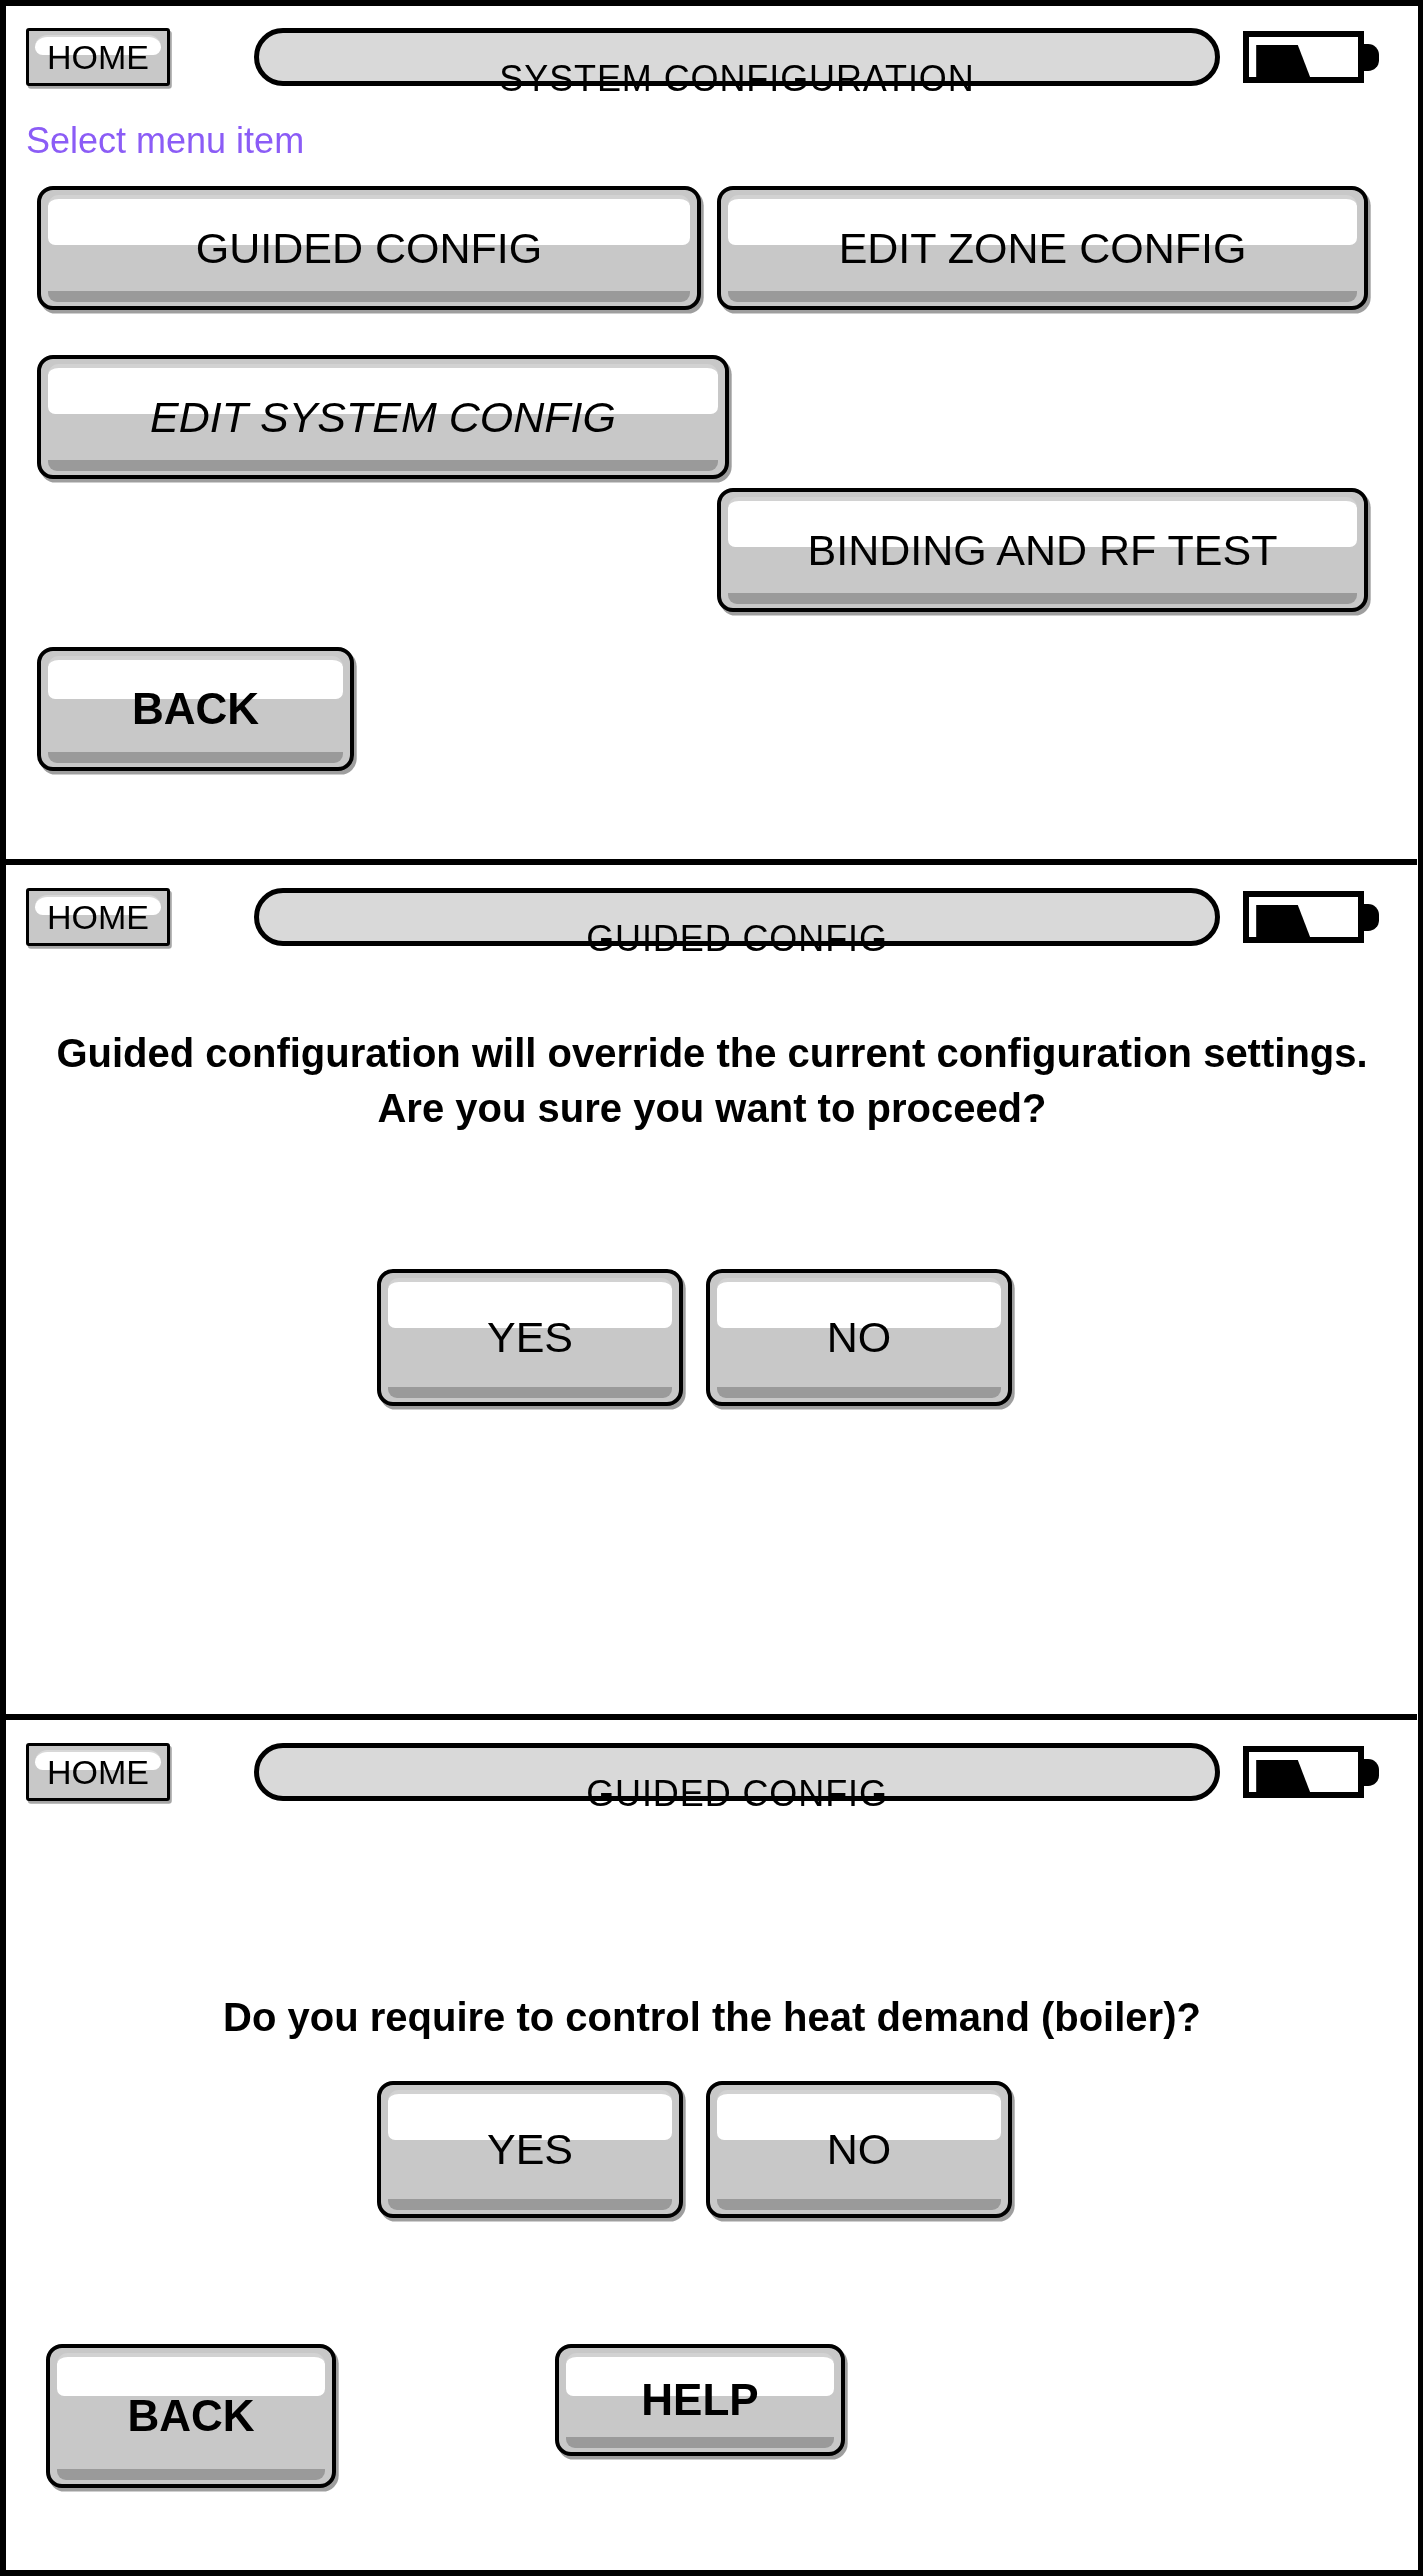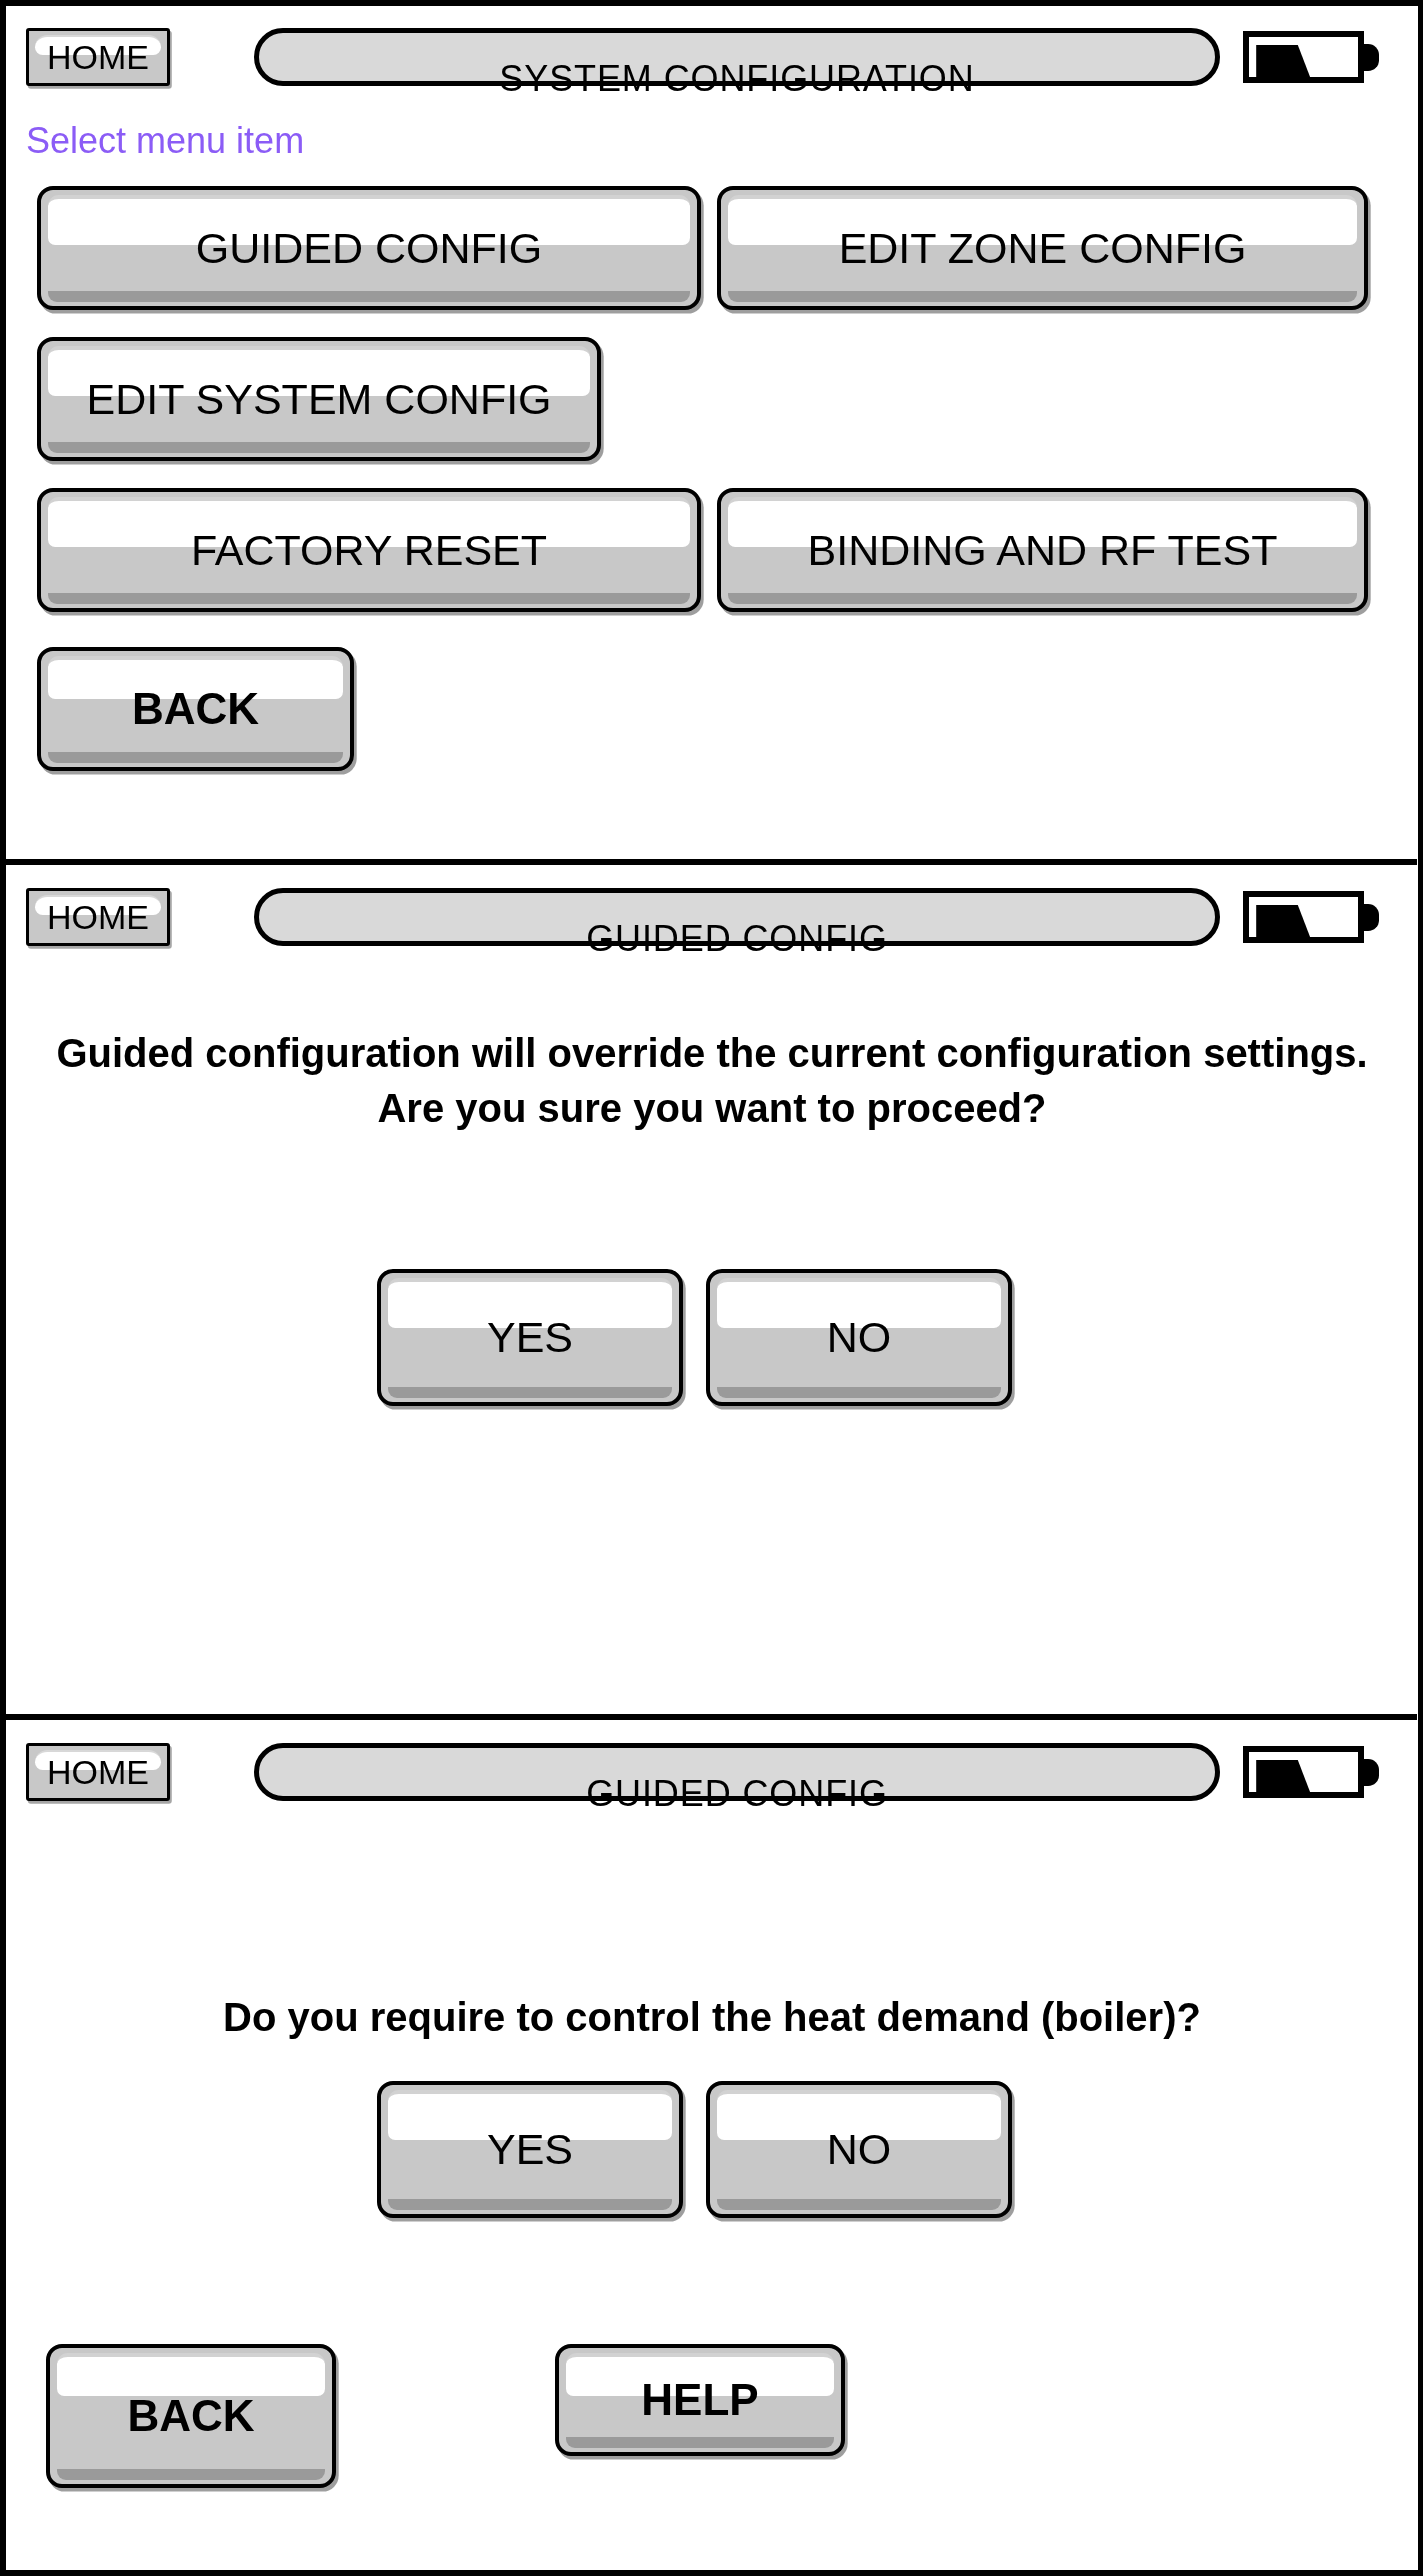--- a/index.html
+++ b/index.html
@@ -203,21 +203,21 @@
     position: absolute;
     left: 20px;
     top: 117px;
     font-size: 36px;
     line-height: 1;
     color: #8b5cf6;
   }
 
   #b-guided       { left: 31px;  top: 180px; width: 664px;  height: 124px; }
   #b-editzone     { left: 711px; top: 180px; width: 651px;  height: 124px; }
-  #b-editsys      { left: 31px;  top: 331px; width: 564px;  height: 124px; }
+  #b-editsys      { left: 31px;  top: 349px; width: 692px;  height: 124px; font-style: italic; }
   #b-sysparams    { left: 711px; top: 331px; width: 651px;  height: 124px; }
   #b-factory      { left: 31px;  top: 482px; width: 664px;  height: 124px; }
   #b-binding      { left: 711px; top: 482px; width: 651px;  height: 124px; }
   #b-back-1       { left: 31px;  top: 641px; width: 317px;  height: 124px; }
 
   
   .message {
     position: absolute;
     left: 31px;
     width: 1350px;
@@ -277,25 +277,20 @@
       <div class="lbl">EDIT ZONE CONFIG</div>
     </div>
 
     <div class="btn" id="b-editsys">
       <div class="hl"></div>
       <div class="sh"></div>
       <div class="lbl">EDIT SYSTEM CONFIG</div>
     </div>
 
 
-    <div class="btn" id="b-factory">
-      <div class="hl"></div>
-      <div class="sh"></div>
-      <div class="lbl">FACTORY RESET</div>
-    </div>
 
     <div class="btn" id="b-binding">
       <div class="hl"></div>
       <div class="sh"></div>
       <div class="lbl">BINDING AND RF TEST</div>
     </div>
 
     <div class="btn small" id="b-back-1">
       <div class="hl"></div>
       <div class="sh"></div>

